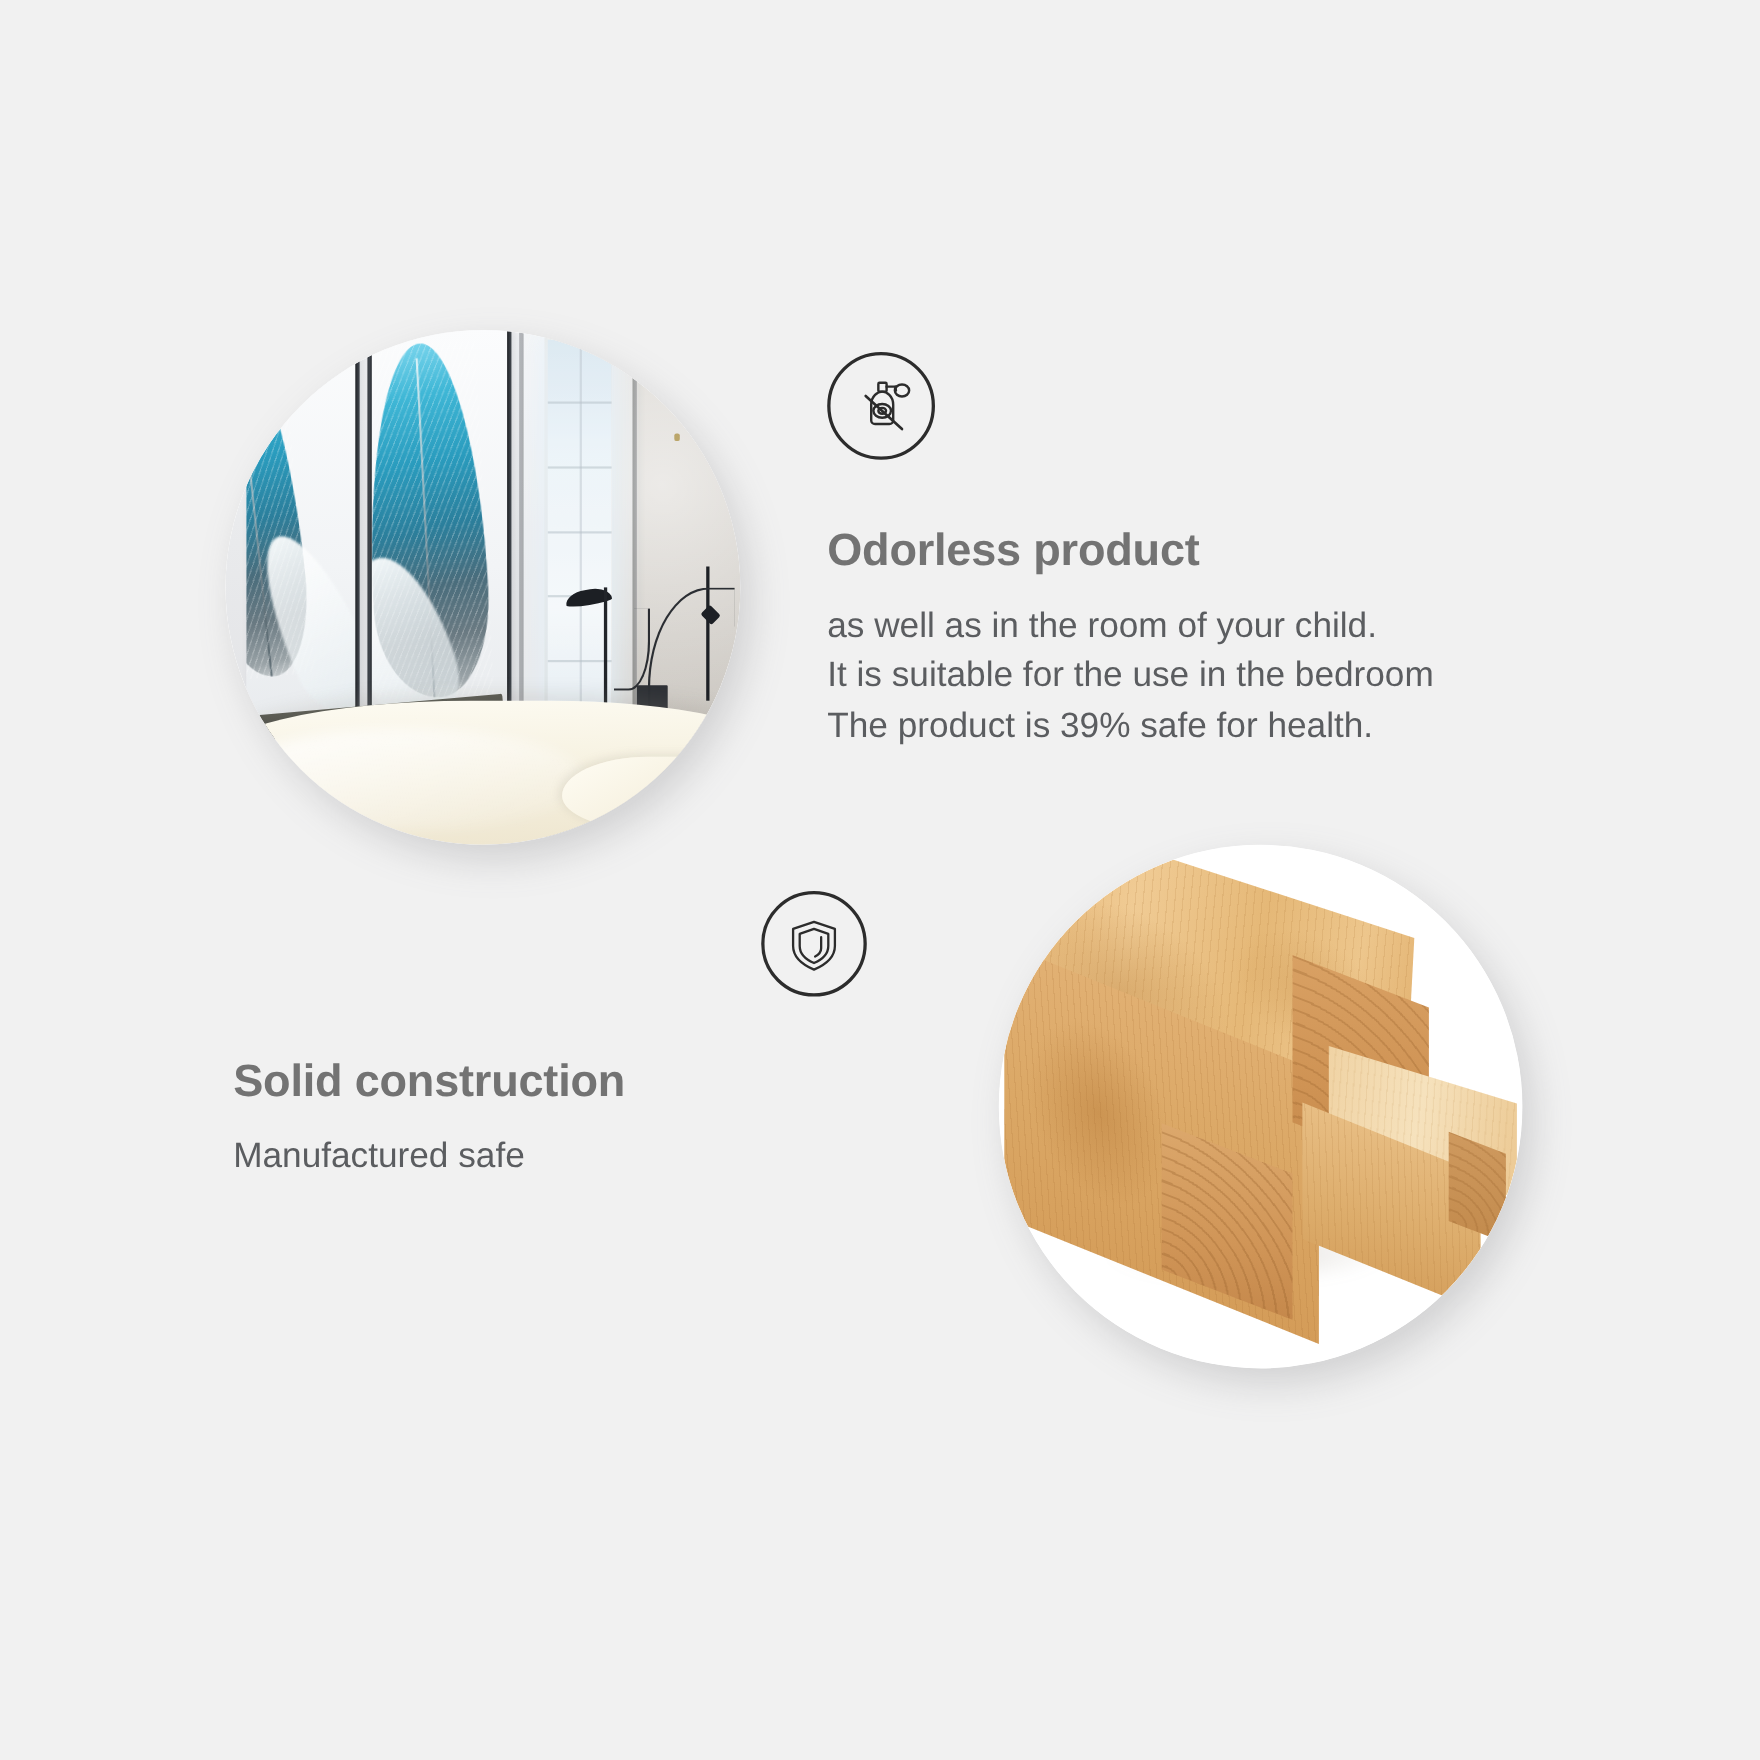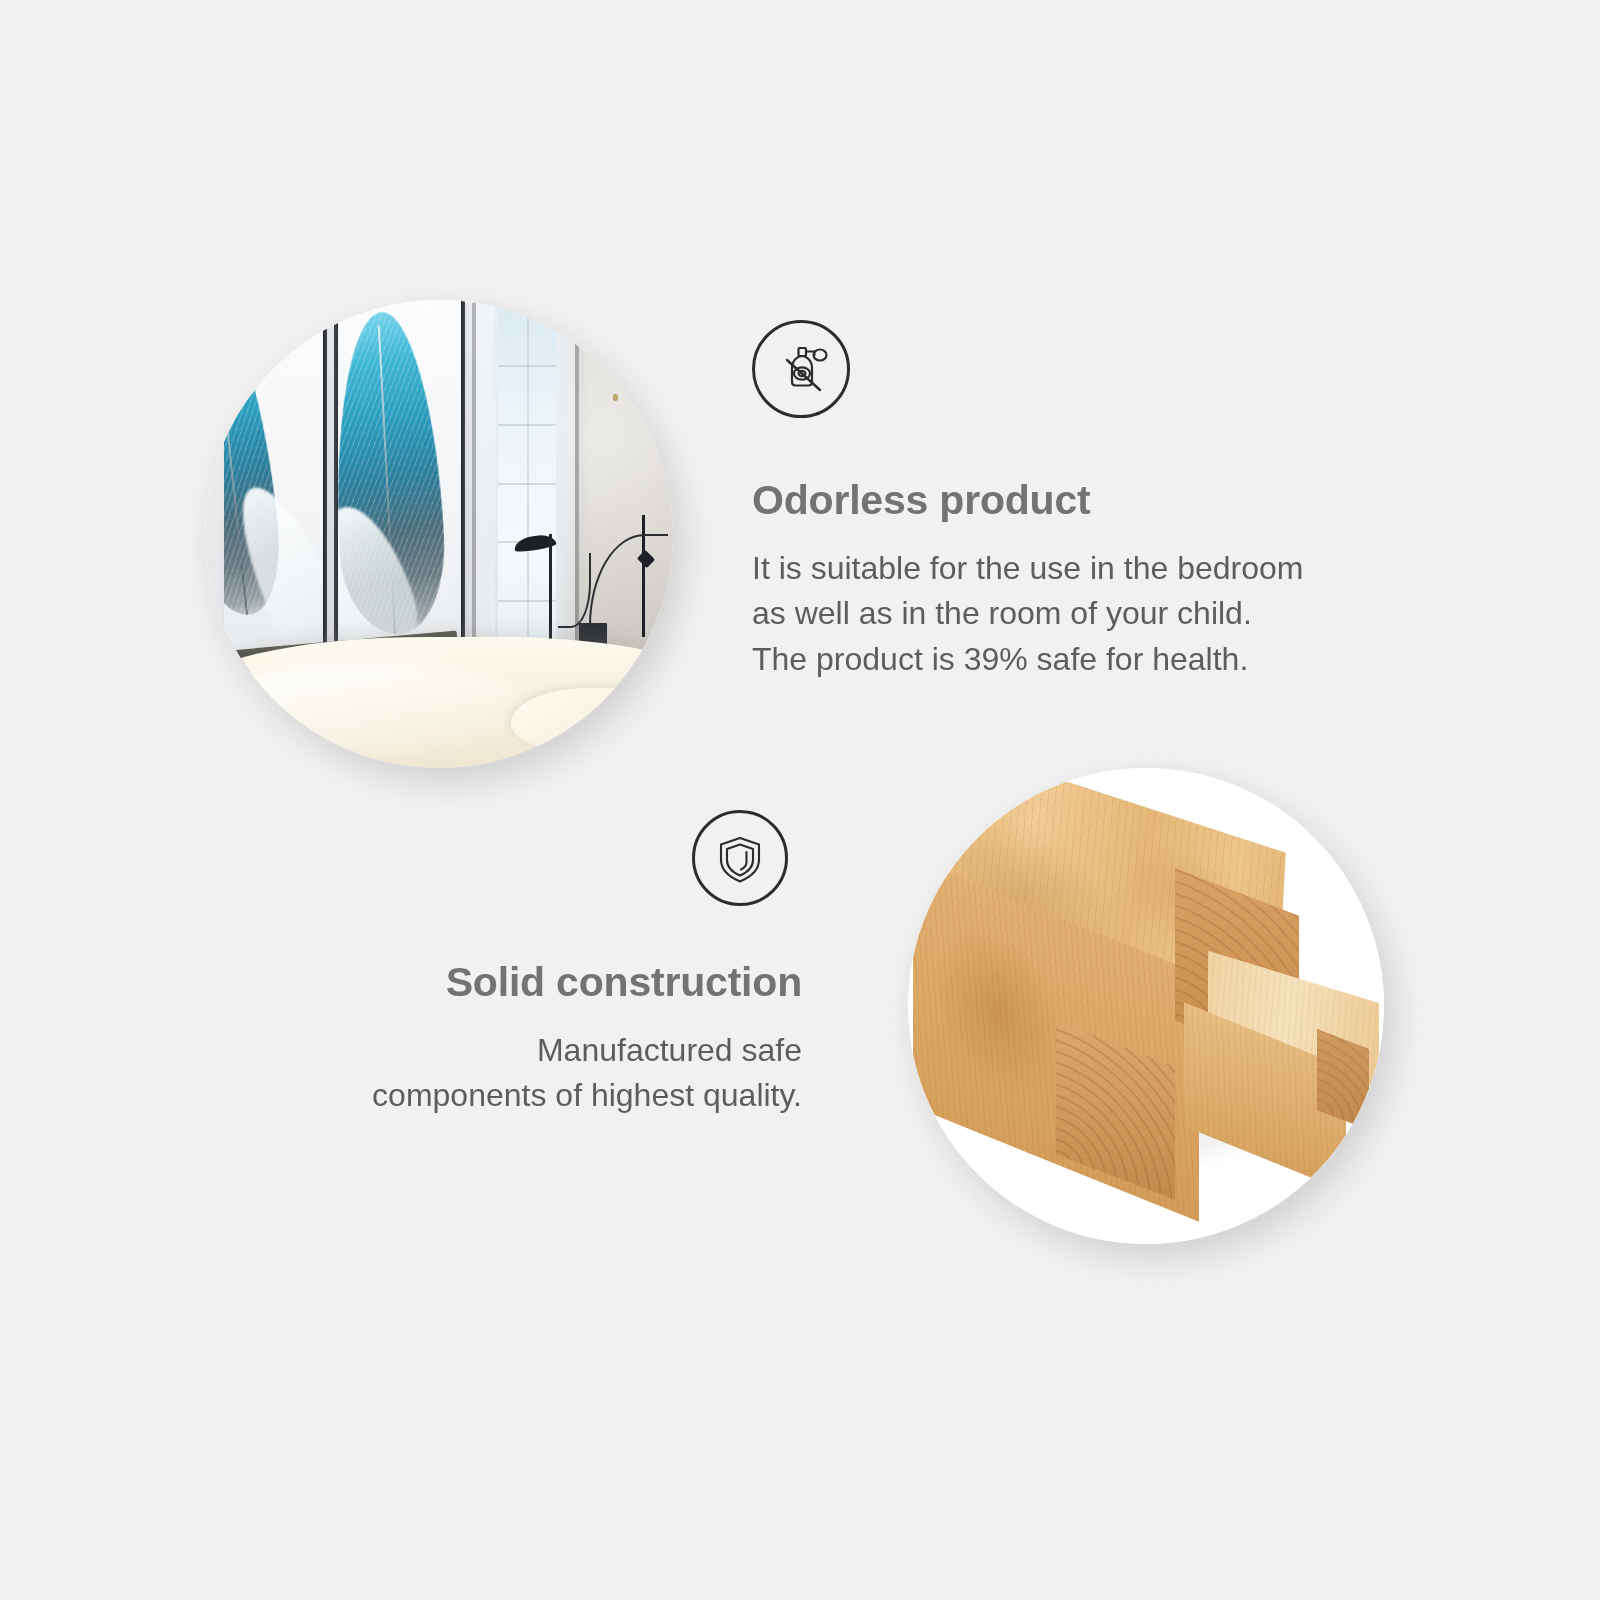--- a/index.html
+++ b/index.html
@@ -430,24 +430,23 @@
   
   .txt-block { position: absolute; }
 
   #text-odorless {
     left: 752px;
     top: 478px;
     width: 680px;
     text-align: left;
   }
   #text-solid {
-    left: 230px;
+    left: 212px;
     top: 960px;
     width: 572px;
-    text-align: right;
   }
 
   .feature-title {
     font-size: 41px;
     font-weight: bold;
     color: #737373;
     letter-spacing: -0.2px;
     line-height: 1.12;
     margin-bottom: 22px;
   }
@@ -531,22 +530,22 @@
         <ellipse cx="32" cy="35.5" rx="3.5" ry="2.7"></ellipse>
 
         <path d="M17 22 L50 52" stroke-width="2.4"></path>
       </g>
     </svg>
   </div>
 
   <div class="txt-block" id="text-odorless">
     <div class="feature-title">Odorless product</div>
     <div class="feature-desc">
+      <span class="line">as well as in the room of your child.</span>
       <span class="line">It is suitable for the use in the bedroom</span>
-      <span class="line">as well as in the room of your child.</span>
       <span class="line">The product is 39% safe for health.</span>
     </div>
   </div>
 
   <div class="medallion" id="medallion-wood">
     <div class="medallion-inner">
       <div class="wood-bg"></div>
       <div class="wood-shadow"></div>
       <div class="beam beam-a-top"></div>
       <div class="beam beam-a-front"></div>
@@ -565,17 +564,16 @@
         <path d="M29 15.5 L42 20 L42 31 C42 38.5 36 43.5 29 46.5 C22 43.5 16 38.5 16 31 L16 20 Z"></path>
         <path d="M35.5 23 L35.5 33 C35.5 36.5 33 39 30 40.5"></path>
       </g>
     </svg>
   </div>
 
   <div class="txt-block" id="text-solid">
     <div class="feature-title">Solid construction</div>
     <div class="feature-desc">
       <span class="line">Manufactured safe</span>
-      <span class="line">components of highest quality.</span>
     </div>
   </div>
 
 </div>
 
 </body></html>

